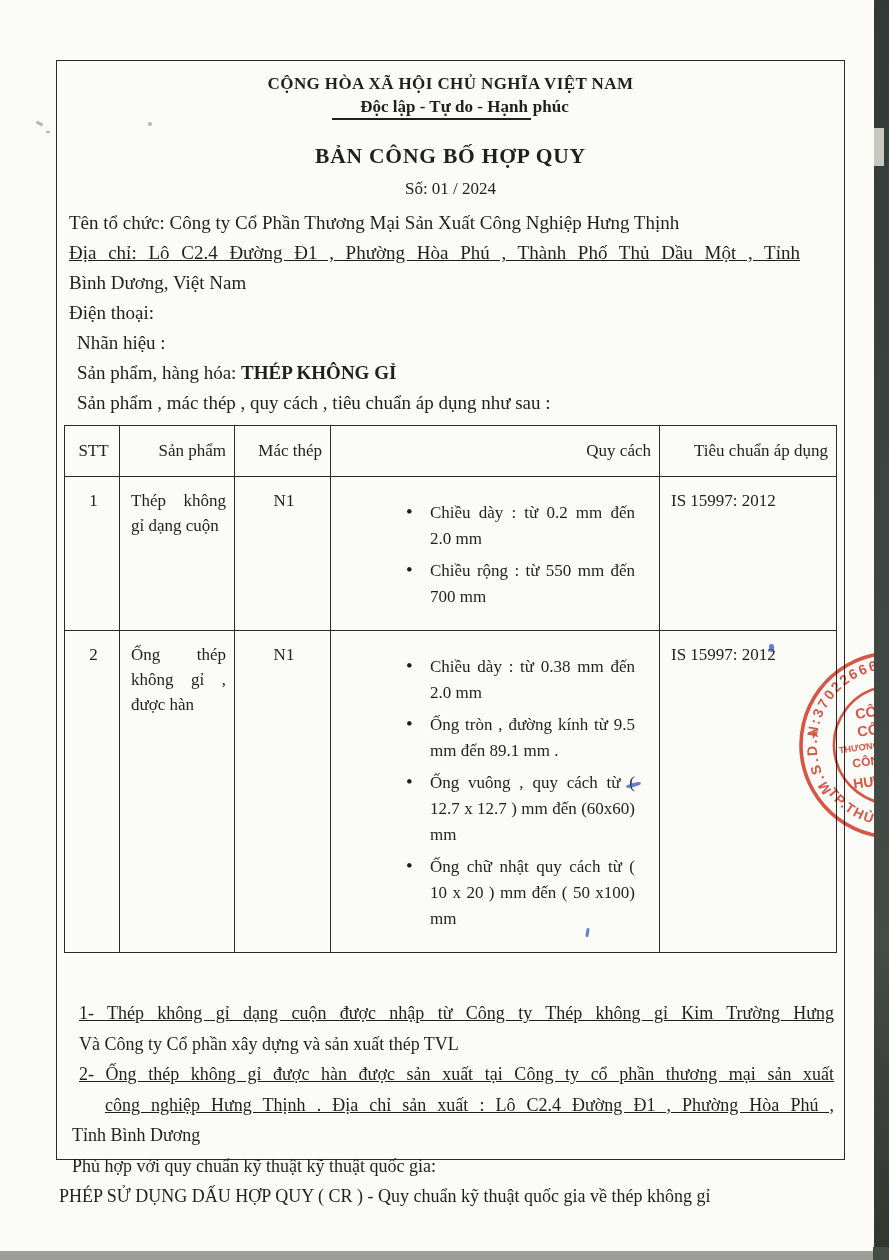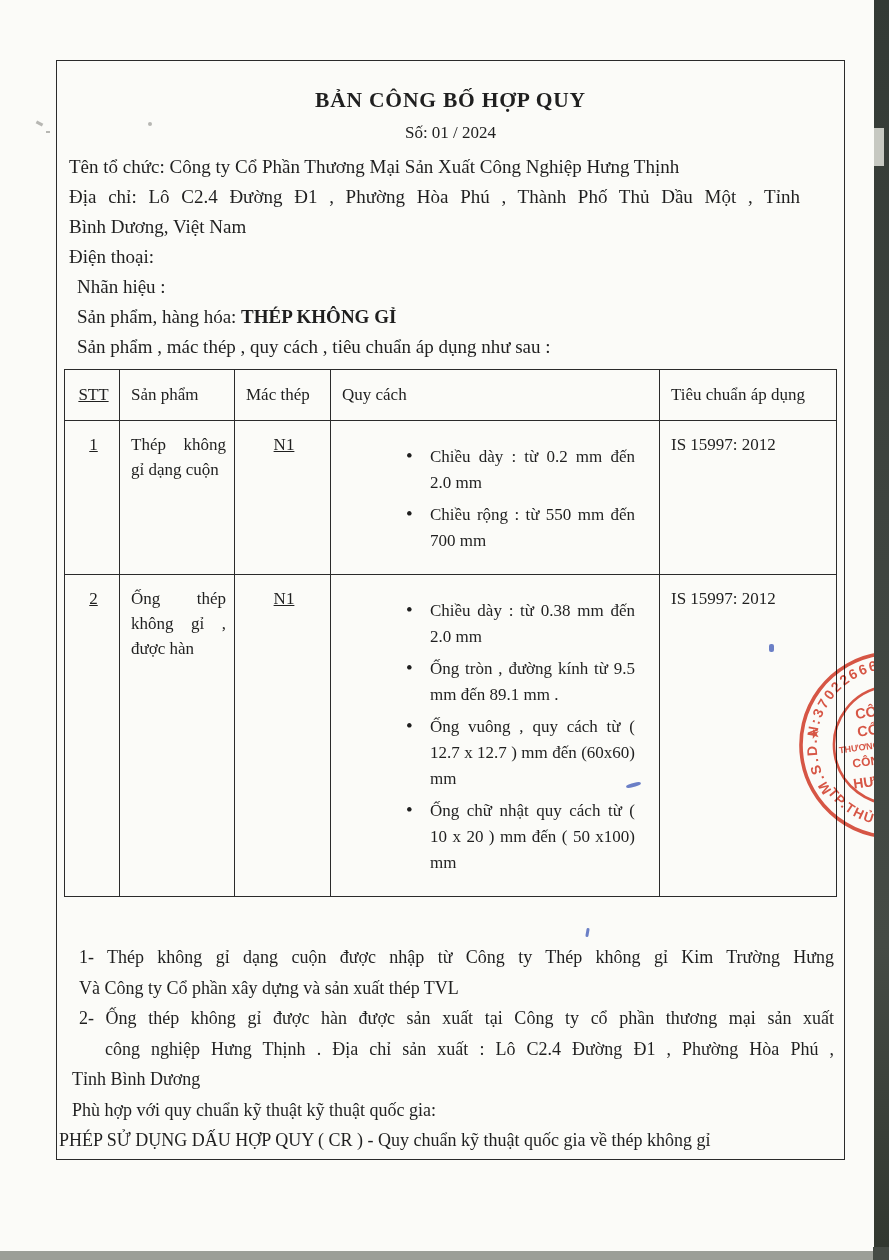--- a/index.html
+++ b/index.html
@@ -16,32 +16,32 @@
   }
   .nat-header { text-align:center; margin-top:13px; }
   .nat1 { font-size:17px; font-weight:bold; letter-spacing:.4px; }
   .nat2 { font-size:17px; font-weight:bold; margin-top:3px; }
   .nat2 .underlined { border-bottom:2px solid #1f1f1f; padding:0 3px 2px 28px; }
   .nat2 .tail { padding-left:2px; }
   .doc-title { text-align:center; font-size:21.5px; font-weight:bold; letter-spacing:.8px; margin:27px 0 0 0; }
   .doc-number { text-align:center; font-size:17px; margin-top:10px; }
   .intro { margin:9px 44px 0 12px; font-size:19px; line-height:30px; }
   .intro .indent { padding-left:8px; }
-  .stretch { text-align:justify; text-align-last:justify; }
+  .stretch { text-align:justify; text-align-last:justify;text-decoration:underline; }
   .bold { font-weight:bold; }
 
   
   table.spec {
     border-collapse:collapse; table-layout:fixed;
     margin:7px 0 0 7px; width:772px;
     font-size:17px;
   }
   table.spec th, table.spec td { border:1.6px solid #2b2b2b; vertical-align:top; }
-  table.spec th { font-weight:normal; text-align:left; height:46px; vertical-align:middle; padding:2px 8px 2px 11px; }
-  table.spec th.c, table.spec td.c { text-align:center;text-decoration:underline; }
+  table.spec th { font-weight:normal; text-align:right; height:46px; vertical-align:middle; padding:2px 8px 2px 11px; }
+  table.spec th.c, table.spec td.c { text-align:center; }
   table.spec td { padding:11px 8px 8px 11px; line-height:25px; }
   td.prod { text-align:justify; padding-right:12px; }
   ul.specs { list-style:none; margin:12px; padding:0 4px 0 46px; }
   ul.specs li {
     position:relative; padding-left:30px; margin-bottom:6px;
     text-align:justify; line-height:26px;
   }
   ul.specs li::before {
     content:"•"; position:absolute; left:6px; top:-1px; font-size:19px;
   }
@@ -78,20 +78,24 @@
   .p2 { left:148px; top:122px; width:4px; height:4px; border-radius:50%; }
   .p3 { left:46px; top:131px; width:4px; height:2px; }
 </style>
 </head>
 <body>
 
 <div class="scan">
 
   <div class="frame">
 
+    <div class="nat-header">
+      <div class="nat1">CỘNG HÒA XÃ HỘI CHỦ NGHĨA VIỆT NAM</div>
+      <div class="nat2"><span class="underlined">Độc lập - Tự do - Hạnh</span><span class="tail">phúc</span></div>
+    </div>
 
     <div class="doc-title">BẢN CÔNG BỐ HỢP QUY</div>
     <div class="doc-number">Số: 01 / 2024</div>
 
     <div class="intro">
       <div>Tên tổ chức: Công ty Cổ Phần Thương Mại Sản Xuất Công Nghiệp Hưng Thịnh</div>
       <div class="stretch">Địa chỉ: Lô C2.4 Đường Đ1 , Phường Hòa Phú , Thành Phố Thủ Dầu Một , Tỉnh</div>
       <div>Bình Dương, Việt Nam</div>
       <div>Điện thoại:</div>
       <div class="indent">Nhãn hiệu :</div>

